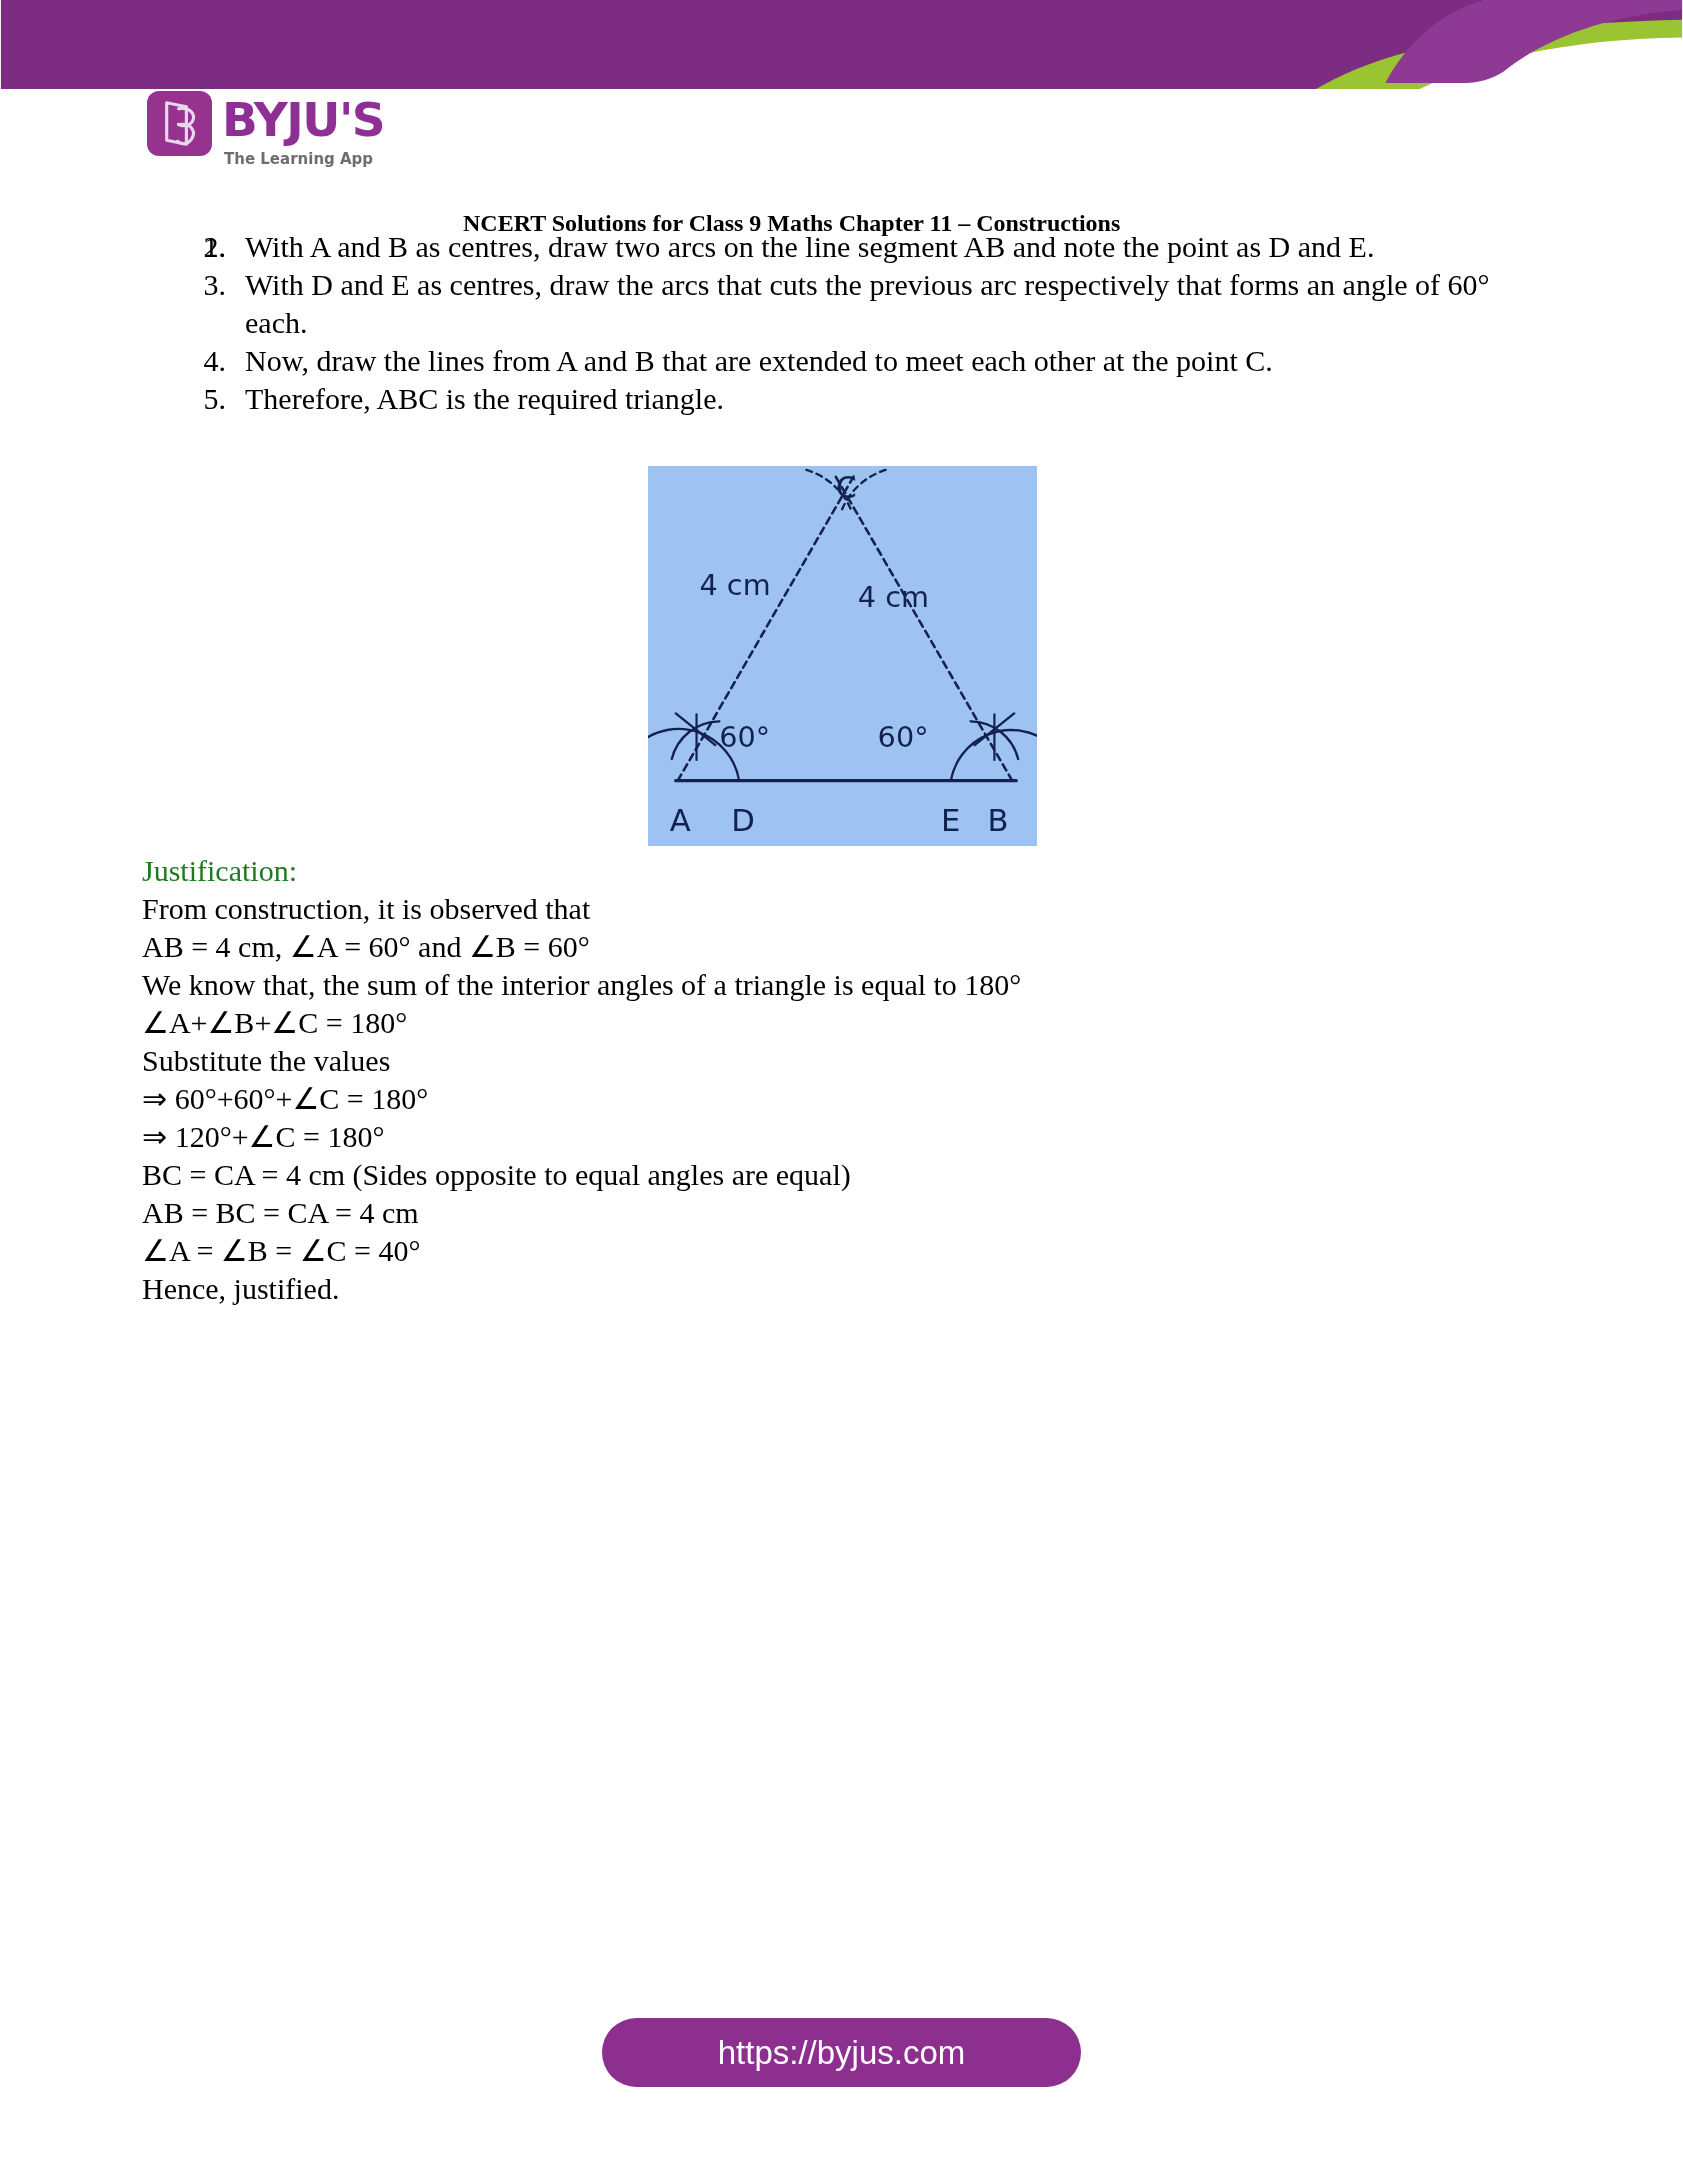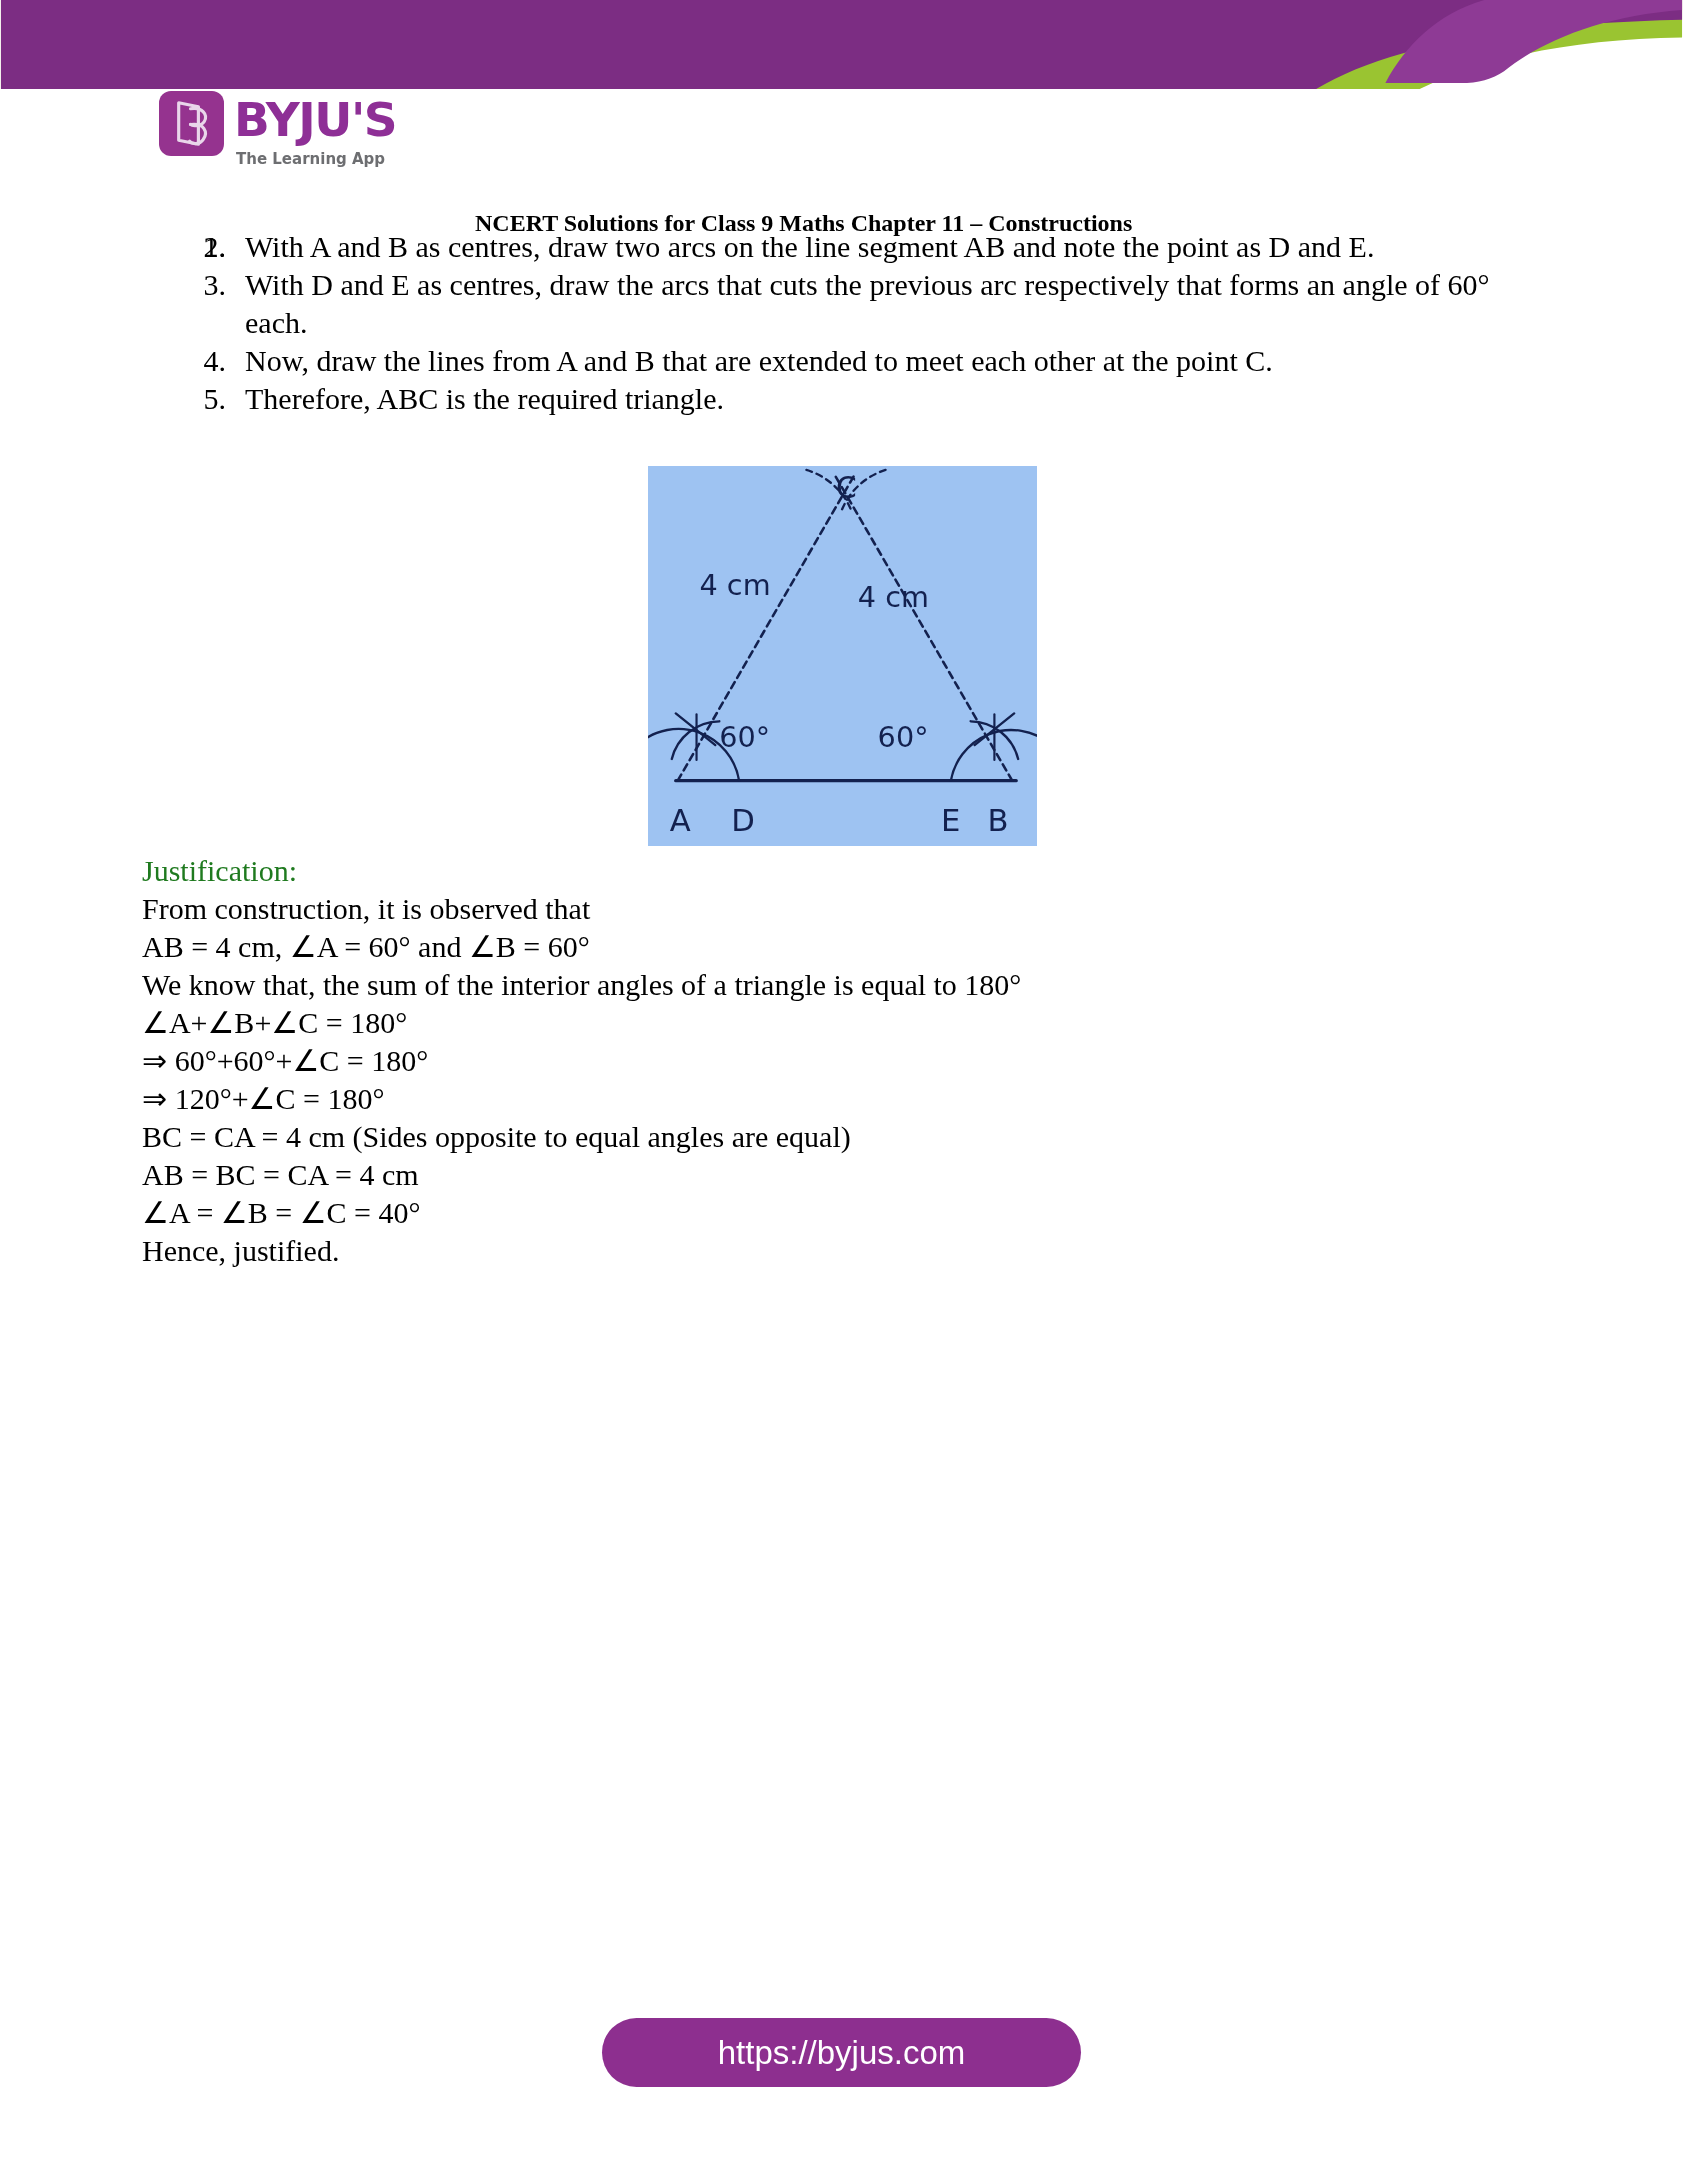--- a/index.html
+++ b/index.html
@@ -21,21 +21,21 @@
     top: 0; left: 0;
     width: 1683px;
     height: 79px;
   }
   .banner svg { display: block; }
 
   
   .header {
     position: absolute;
     top: 77px;
-    left: 12px;
+    left: 0;
     width: 1445px;
     height: 109px;
     text-decoration: underline;
   }
   .logo-wrap {
     position: absolute;
     left: 147px;
     top: 14px;
     width: 297px;
     height: 91px;
@@ -250,20 +250,21 @@
       </g>
     </svg>
   </div>
 
   <div class="justify">
     <div class="line heading">Justification:</div>
     <div class="line">From construction, it is observed that</div>
     <div class="line">AB = 4 cm, ∠A = 60° and ∠B = 60°</div>
     <div class="line">We know that, the sum of the interior angles of a triangle is equal to 180°</div>
     <div class="line">∠A+∠B+∠C = 180°</div>
+    <div class="line">Substitute the values</div>
     <div class="line">⇒ 60°+60°+∠C = 180°</div>
     <div class="line">⇒ 120°+∠C = 180°</div>
     <div class="line">BC = CA = 4 cm (Sides opposite to equal angles are equal)</div>
     <div class="line">AB = BC = CA = 4 cm</div>
     <div class="line">∠A = ∠B = ∠C = 40°</div>
     <div class="line">Hence, justified.</div>
   </div>
 
 </div>
 

